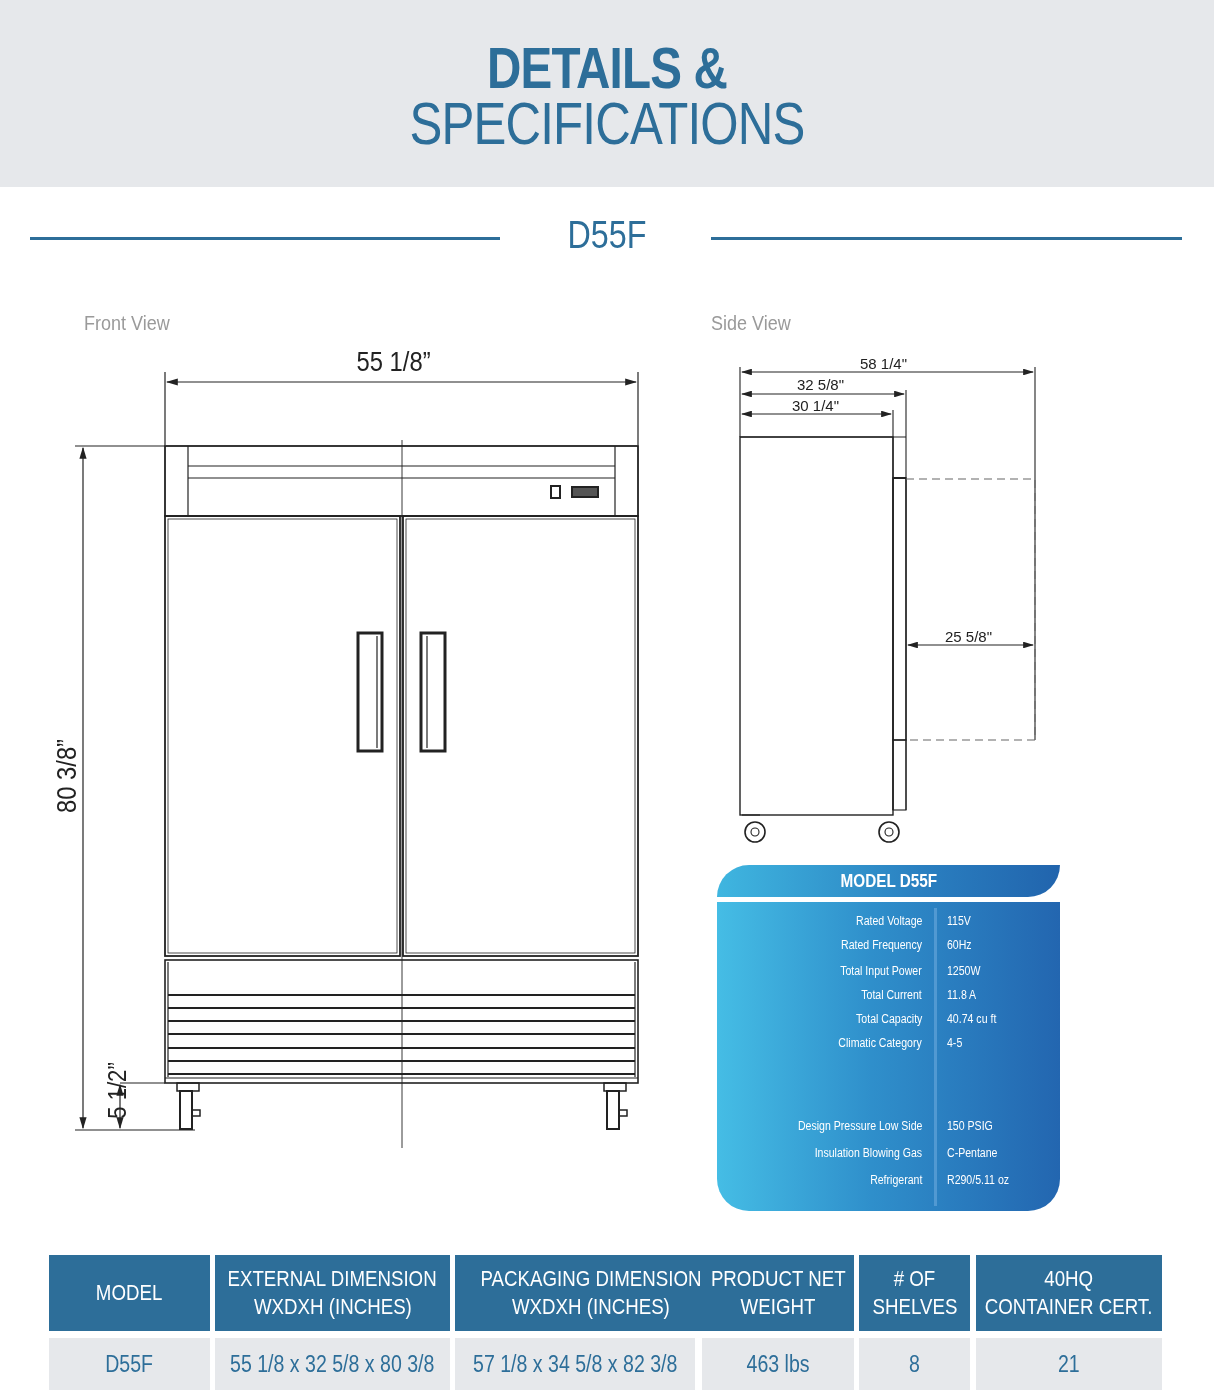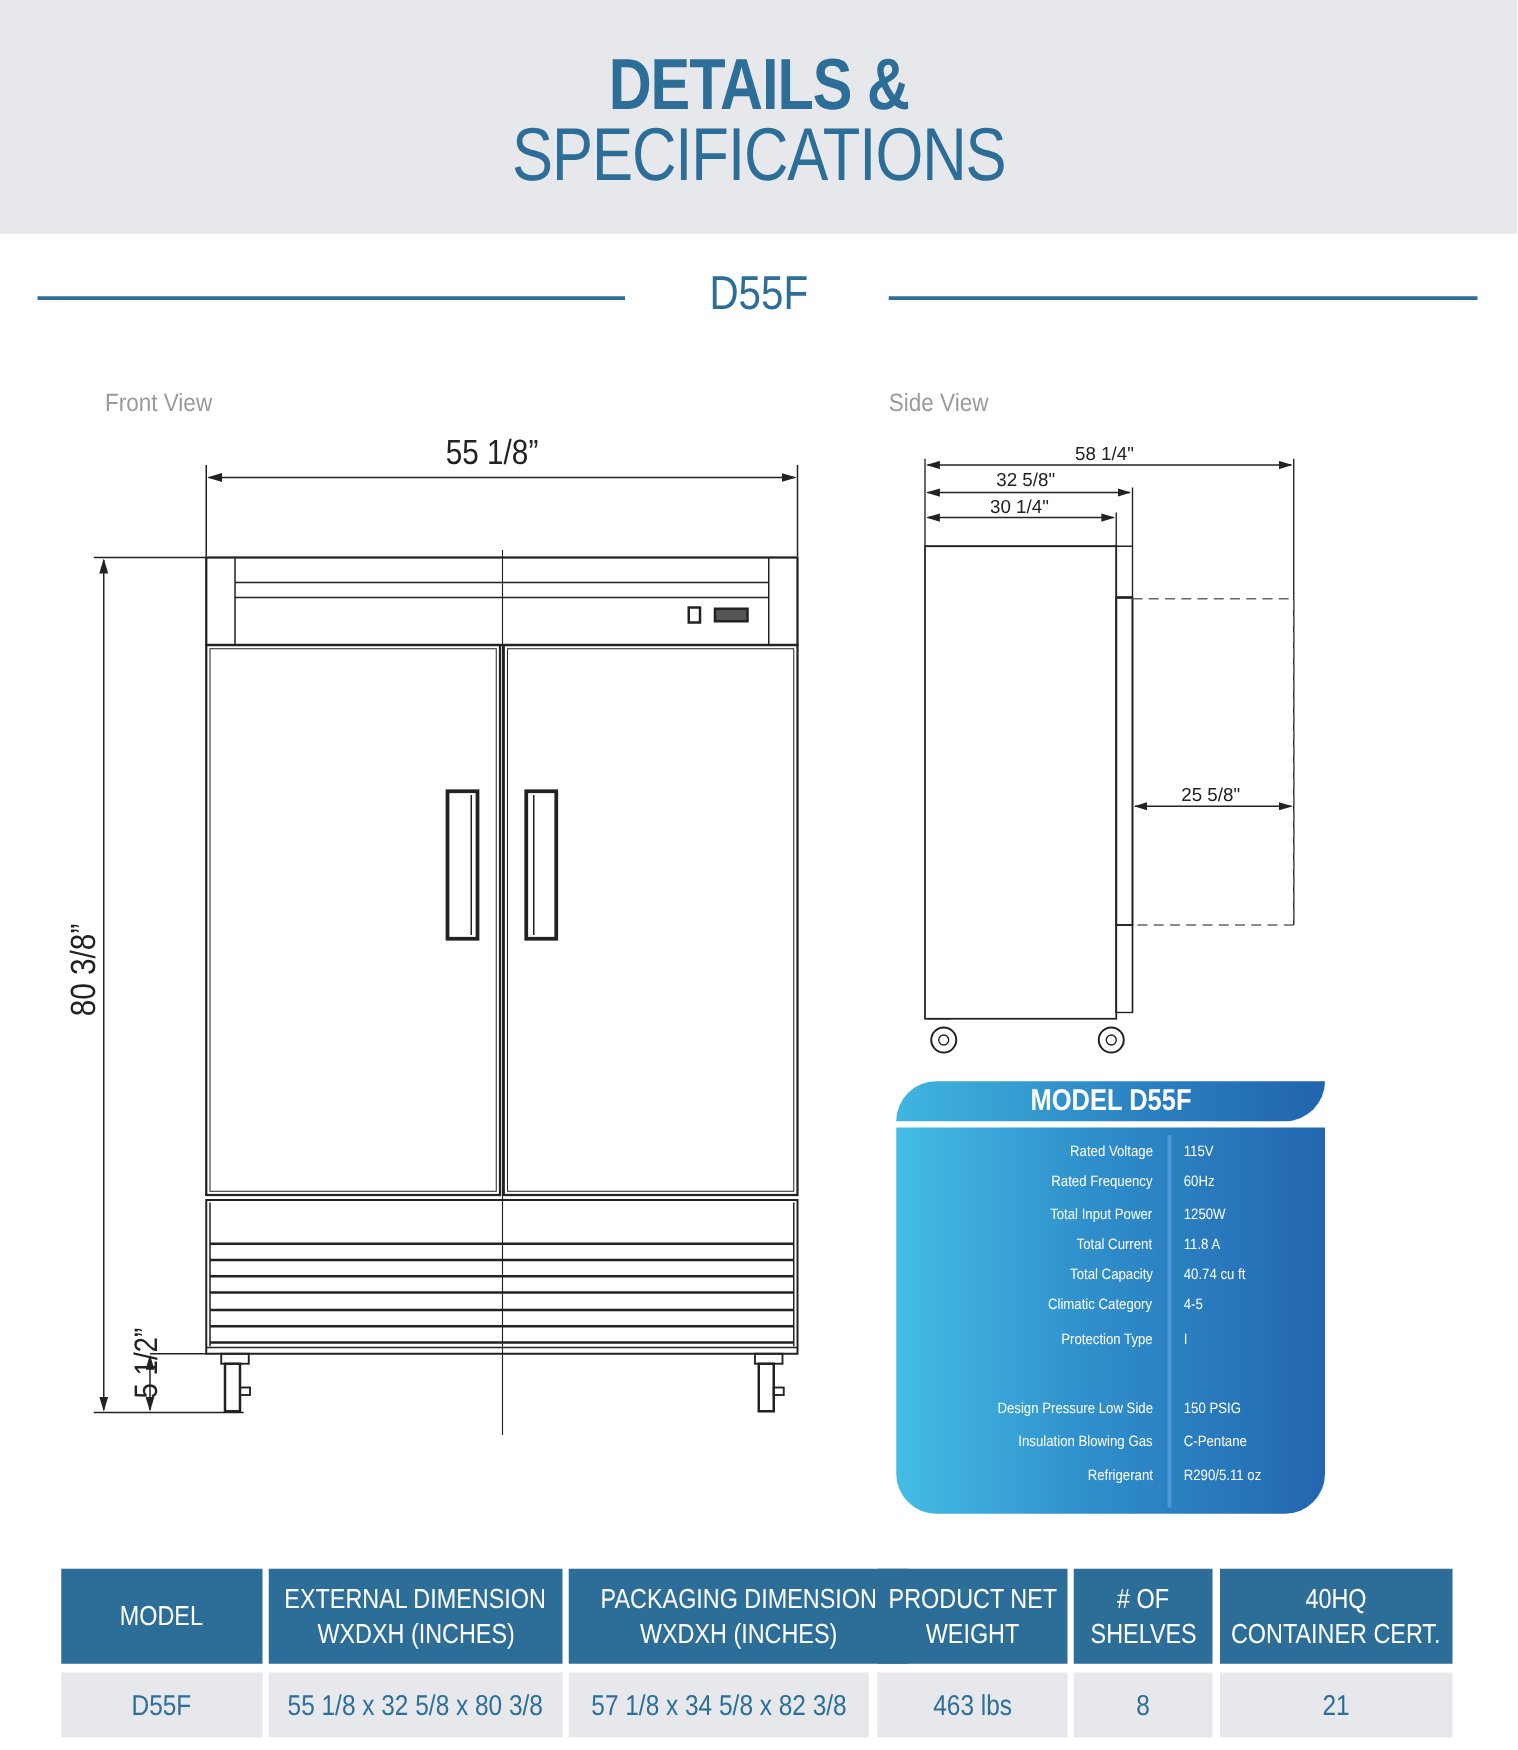--- a/index.html
+++ b/index.html
@@ -6,21 +6,21 @@
   body { width: 1214px; height: 1400px; background: #ffffff; font-family: "Liberation Sans", sans-serif; position: relative; overflow: hidden; }
   .header { position: absolute; left: 0; top: 0; width: 1214px; height: 187px; background: #e6e8eb; text-align: center; }
   .title1 { position: absolute; left: 0; width: 100%; top: 36px; font-size: 58px; font-weight: bold; color: #2d6e99; letter-spacing: -1px; transform: scaleX(0.82); line-height: 64px; }
   .title2 { position: absolute; left: 0; width: 100%; top: 92px; font-size: 60px; color: #2d6e99; letter-spacing: -1px; transform: scaleX(0.82); line-height: 64px; }
   .model-line { position: absolute; top: 237px; height: 3px; background: #2d6e99; }
   .model-title { position: absolute; top: 214px; left: 507px; width: 200px; text-align: center; font-size: 38px; color: #2d6e99; transform: scaleX(0.85); }
   .view-label { position: absolute; font-size: 20px; color: #9a9a9a; transform: scaleX(0.9); transform-origin: left; }
   .dim { position: absolute; font-family: "Liberation Sans", sans-serif; color: #222; }
   svg.drawing { position: absolute; left: 0; top: 0; }
   .spec-panel { position: absolute; left: 717px; top: 865px; width: 343px; height: 346px; }
-  .spec-head { position: absolute; left: 0; top: 0; width: 343px; height: 32px; background: linear-gradient(90deg, #3fb6e0 0%, #2a7fc0 60%, #2164ad 100%); border-radius: 32px 0 32px 0; color: #fff; font-weight: bold; font-size: 24px; text-align: center; line-height: 32px; }
+  .spec-head { position: absolute; left: 0; top: 0; width: 343px; height: 32px; background: linear-gradient(90deg, #3fb6e0 0%, #2a7fc0 60%, #2164ad 100%); border-radius: 32px 0 32px 0; color: #fff; font-weight: bold; font-size: 18px; text-align: center; line-height: 32px; }
   .spec-head span { display: inline-block; transform: scaleX(0.85); }
   .spec-body { position: absolute; left: 0; top: 37px; width: 343px; height: 309px; background: linear-gradient(90deg, #45bde5 0%, #2f8fcb 45%, #2366b0 100%); border-radius: 0 0 32px 32px; }
   .spec-divider { position: absolute; left: 217px; top: 6px; width: 3px; height: 298px; background: #5b9fd6; opacity: 0.8; }
   .spec-row { position: absolute; left: 0; width: 343px; height: 24px; color: #fff; font-size: 12px; }
   .spec-label { position: absolute; right: 138px; white-space: nowrap; transform: scaleX(0.88); transform-origin: right; }
   .spec-value { position: absolute; left: 230px; white-space: nowrap; transform: scaleX(0.88); transform-origin: left; }
   .table-wrap { position: absolute; left: 49px; top: 1255px; }
   .th { position: absolute; top: 0; height: 76px; background: #2d6e99; color: #fff; font-size: 22px; text-align: center; display: flex; align-items: center; justify-content: center; line-height: 28px; }
   .td { position: absolute; top: 83px; height: 52px; background: #e6e8eb; color: #2d6e99; font-size: 23px; text-align: center; display: flex; align-items: center; justify-content: center; }
   .th span, .td span { display: inline-block; transform: scaleX(0.85); white-space: nowrap; }
@@ -155,24 +155,20 @@
         <span class="spec-value">11.8 A</span>
       </div>
     <div class="spec-row" style="top:110px;padding-left:32px;">
         <span class="spec-label">Total Capacity</span>
         <span class="spec-value">40.74 cu ft</span>
       </div>
     <div class="spec-row" style="top:134px;">
         <span class="spec-label">Climatic Category</span>
         <span class="spec-value">4-5</span>
       </div>
-    <div class="spec-row" style="top:162px;">
-        <span class="spec-label">Protection Type</span>
-        <span class="spec-value">I</span>
-      </div>
     <div class="spec-row" style="top:217px;">
         <span class="spec-label">Design Pressure Low Side</span>
         <span class="spec-value">150 PSIG</span>
       </div>
     <div class="spec-row" style="top:244px;">
         <span class="spec-label">Insulation Blowing Gas</span>
         <span class="spec-value">C-Pentane</span>
       </div>
     <div class="spec-row" style="top:271px;">
         <span class="spec-label">Refrigerant</span>

